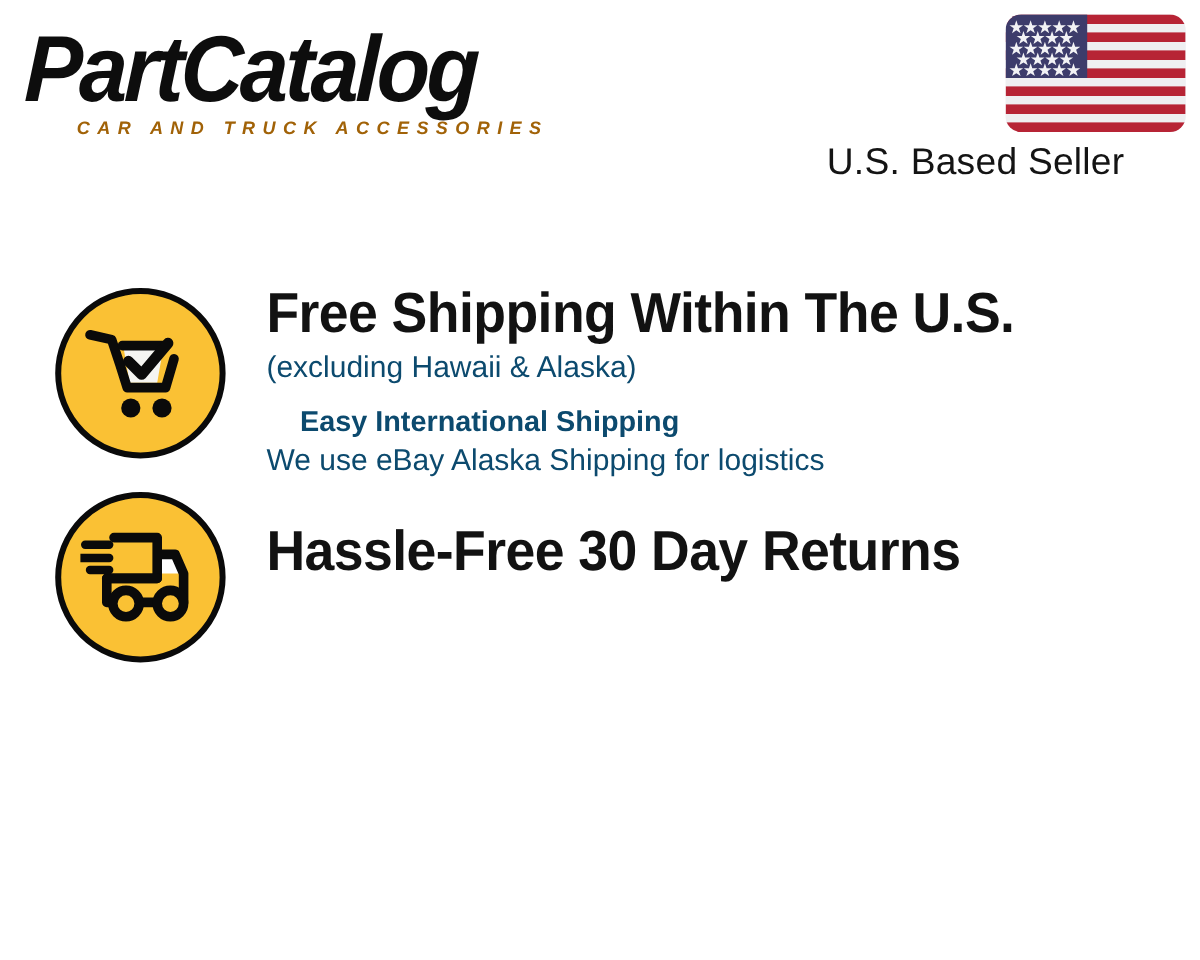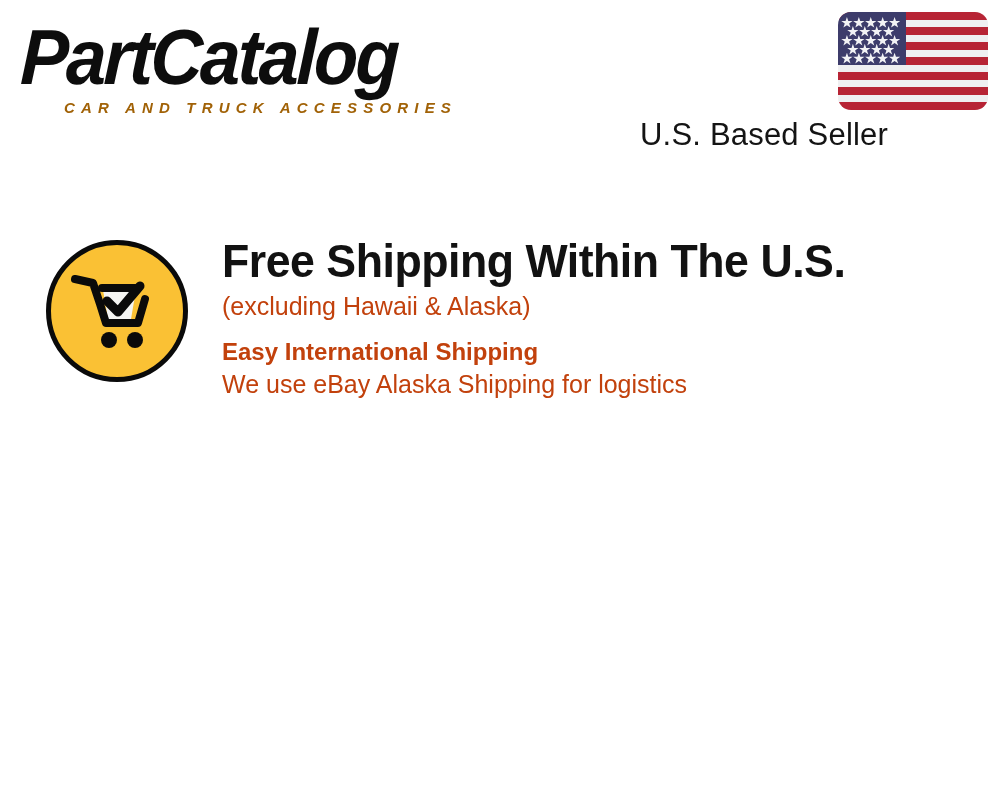--- a/index.html
+++ b/index.html
@@ -36,21 +36,21 @@
     white-space:nowrap;
   }
 
   
   .flag-wrap{position:absolute;left:838px;top:12px;width:150px;height:98px;}
   .flag{position:absolute;inset:0;border-radius:13px;overflow:hidden;background:#efeff1;}
   .stripe{position:absolute;left:0;width:100%;height:7.6923%;}
   .canton{position:absolute;left:0;top:0;width:45%;height:53.8%;background:#3d3c6b;}
   .seller-note{
     position:absolute;left:640px;top:118px;width:346px;
-    text-align:left;
+    text-align:center;
     font-family:"Liberation Sans", sans-serif;
     font-weight:300;
     font-size:31px;line-height:34px;
     letter-spacing:.2px;
     color:#141414;
     white-space:nowrap;
   }
 
   
   .rows{position:absolute;left:0;top:232px;width:932px;text-decoration:underline;}
@@ -72,24 +72,24 @@
     letter-spacing:-.5px;
     color:#121212;
     transform:scaleX(.95);
     transform-origin:left center;
     white-space:nowrap;
   }
   .sub{
     font-family:"Liberation Sans", sans-serif;
     font-weight:400;
     font-size:25px;line-height:33px;
-    color:#c2410c;
+    color:#0c4a6e;
     white-space:nowrap;
   }
-  .sub.bold{font-weight:700;font-size:24px;}
+  .sub.bold{font-weight:700;font-size:24px;margin-left:28px;}
   .row-1 .headline{margin-top:4px;}
   .row-1 .sub-a{margin-top:4px;}
   .row-1 .sub-b{margin-top:12px;}
   .row-2 .copy{top:32px;}
   .row-3 .copy{top:32px;}
 </style>
 </head>
 <body>
 
 <div class="page">
@@ -167,16 +167,33 @@
         </svg>
       </div>
       <div class="copy">
         <div class="headline">Free Shipping Within The U.S.</div>
         <div class="sub sub-a">(excluding Hawaii &amp; Alaska)</div>
         <div class="sub bold sub-b">Easy International Shipping</div>
         <div class="sub">We use eBay Alaska Shipping for logistics</div>
       </div>
     </div>
 
+    <div class="row row-2">
+      <div class="badge">
+        <svg width="100" height="82" viewBox="0 0 100 82" aria-hidden="true">
+          <polygon points="66,22 80,22 85,38 66,38" fill="#ffffff"></polygon>
+          <path d="M28 8 L64 8 L64 42 L22 42 L22 62 L86 62 L86 38 L79 22 L64 22" fill="none" stroke="#0a0a0a" stroke-width="8" stroke-linejoin="round" stroke-linecap="round"></path>
+          <path d="M22 42 L64 42" fill="none" stroke="#0a0a0a" stroke-width="8" stroke-linecap="round"></path>
+          <path d="M4 14 L24 14" fill="none" stroke="#0a0a0a" stroke-width="7" stroke-linecap="round"></path>
+          <path d="M0 25 L24 25" fill="none" stroke="#0a0a0a" stroke-width="7" stroke-linecap="round"></path>
+          <path d="M8 35 L24 35" fill="none" stroke="#0a0a0a" stroke-width="7" stroke-linecap="round"></path>
+          <circle cx="38" cy="63" r="11" fill="#fac134" stroke="#0a0a0a" stroke-width="8"></circle>
+          <circle cx="75" cy="63" r="11" fill="#fac134" stroke="#0a0a0a" stroke-width="8"></circle>
+        </svg>
+      </div>
+      <div class="copy">
+        <div class="headline">Hassle-Free 30 Day Returns</div>
+      </div>
+    </div>
 
 
   </div>
 </div>
 
 </body></html>

